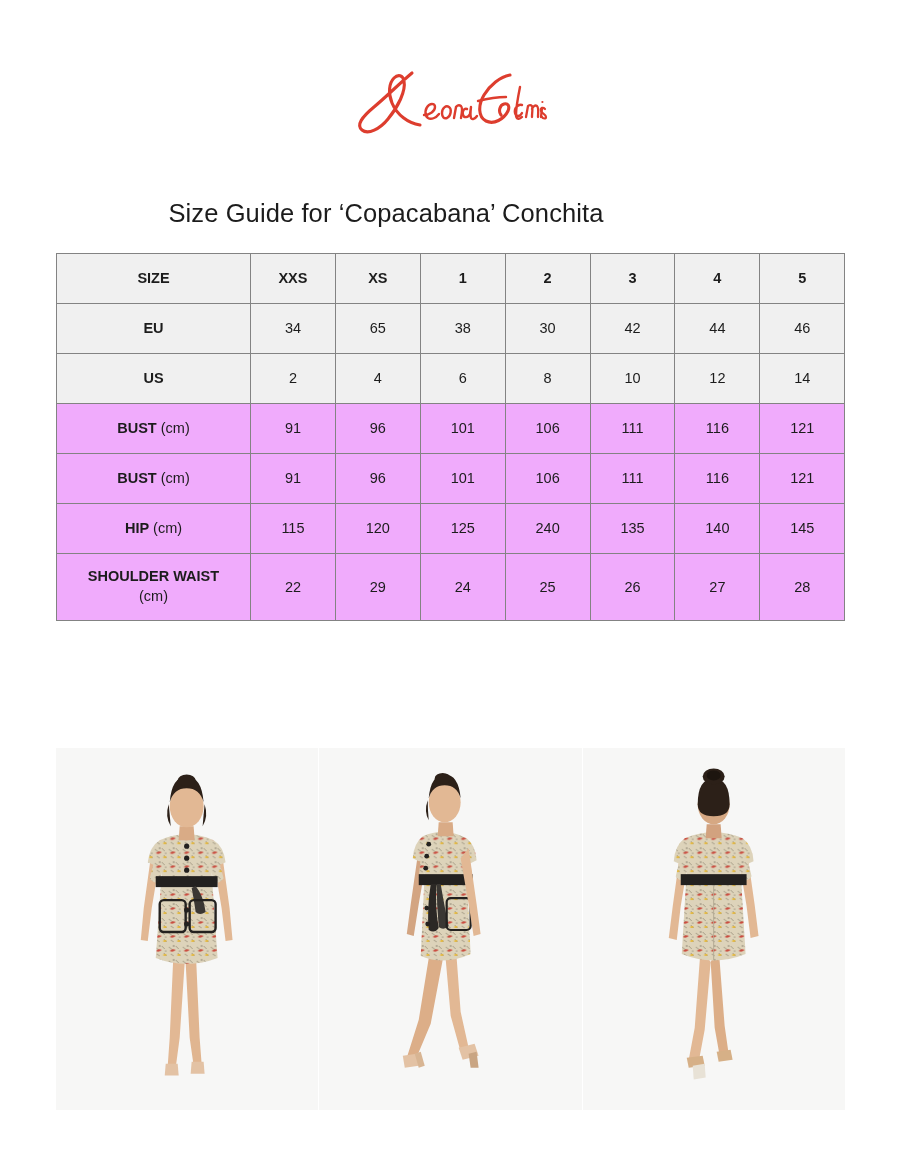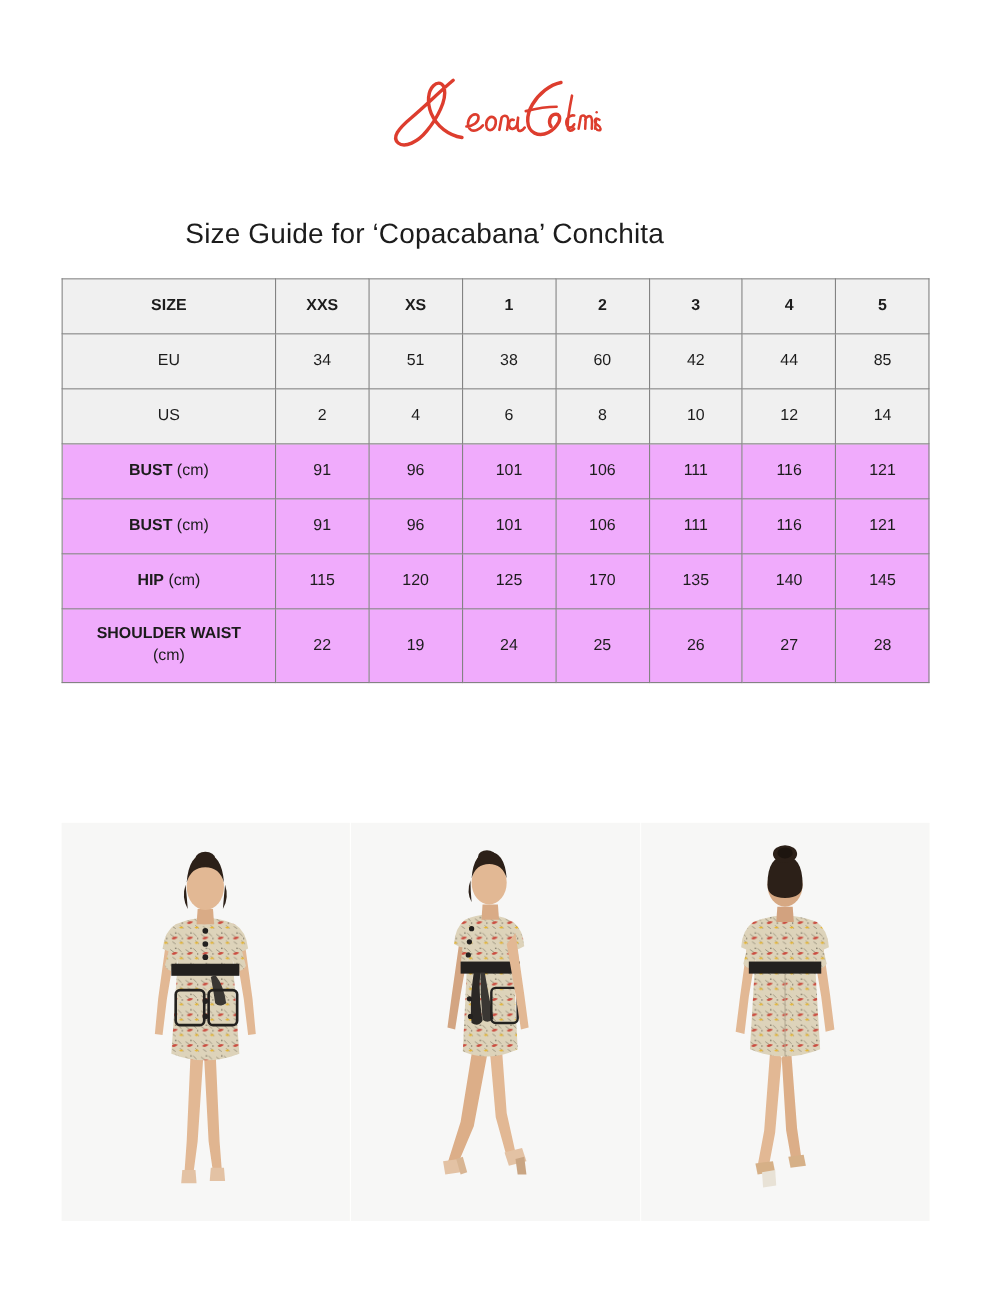--- a/index.html
+++ b/index.html
@@ -71,21 +71,21 @@
     height: 49px;
     line-height: 1.25;
   }
   table.size-table col.label-col { width: 194px; }
   table.size-table col.data-col  { width: 84.9px; }
 
   tr.shaded td { background: #f0f0f0; }
   tr.plain  td { background: #f0abfc; }
 
   td.lbl {
-    font-weight: 400;
+    font-weight: 700;
     font-size: 14.5px;
     padding: 0 8px;
   }
   tr.bold-row td { font-weight: 700; font-size: 14.5px; }
   td.lbl.strong { font-weight: 700; }
   td.lbl .unit { font-weight: 400; }
   tr.tall td { height: 66px; }
   td.lbl.two-line { line-height: 1.35; }
 
   
@@ -161,26 +161,26 @@
           <td>XS</td>
           <td>1</td>
           <td>2</td>
           <td>3</td>
           <td>4</td>
           <td>5</td>
         </tr>
         <tr class="shaded">
           <td class="lbl">EU</td>
           <td>34</td>
-          <td>51</td>
+          <td>65</td>
           <td>38</td>
-          <td>60</td>
+          <td>30</td>
           <td>42</td>
           <td>44</td>
-          <td>85</td>
+          <td>46</td>
         </tr>
         <tr class="shaded">
           <td class="lbl">US</td>
           <td>2</td>
           <td>4</td>
           <td>6</td>
           <td>8</td>
           <td>10</td>
           <td>12</td>
           <td>14</td>
@@ -203,29 +203,29 @@
           <td>106</td>
           <td>111</td>
           <td>116</td>
           <td>121</td>
         </tr>
         <tr class="plain">
           <td class="lbl strong"><span>HIP</span><span class="unit"> (cm)</span></td>
           <td>115</td>
           <td>120</td>
           <td>125</td>
-          <td>170</td>
+          <td>240</td>
           <td>135</td>
           <td>140</td>
           <td>145</td>
         </tr>
         <tr class="plain tall">
           <td class="lbl strong two-line"><span>SHOULDER WAIST</span><br><span class="unit">(cm)</span></td>
           <td>22</td>
-          <td>19</td>
+          <td>29</td>
           <td>24</td>
           <td>25</td>
           <td>26</td>
           <td>27</td>
           <td>28</td>
         </tr>
       </tbody>
   </table>
 </div>
 

